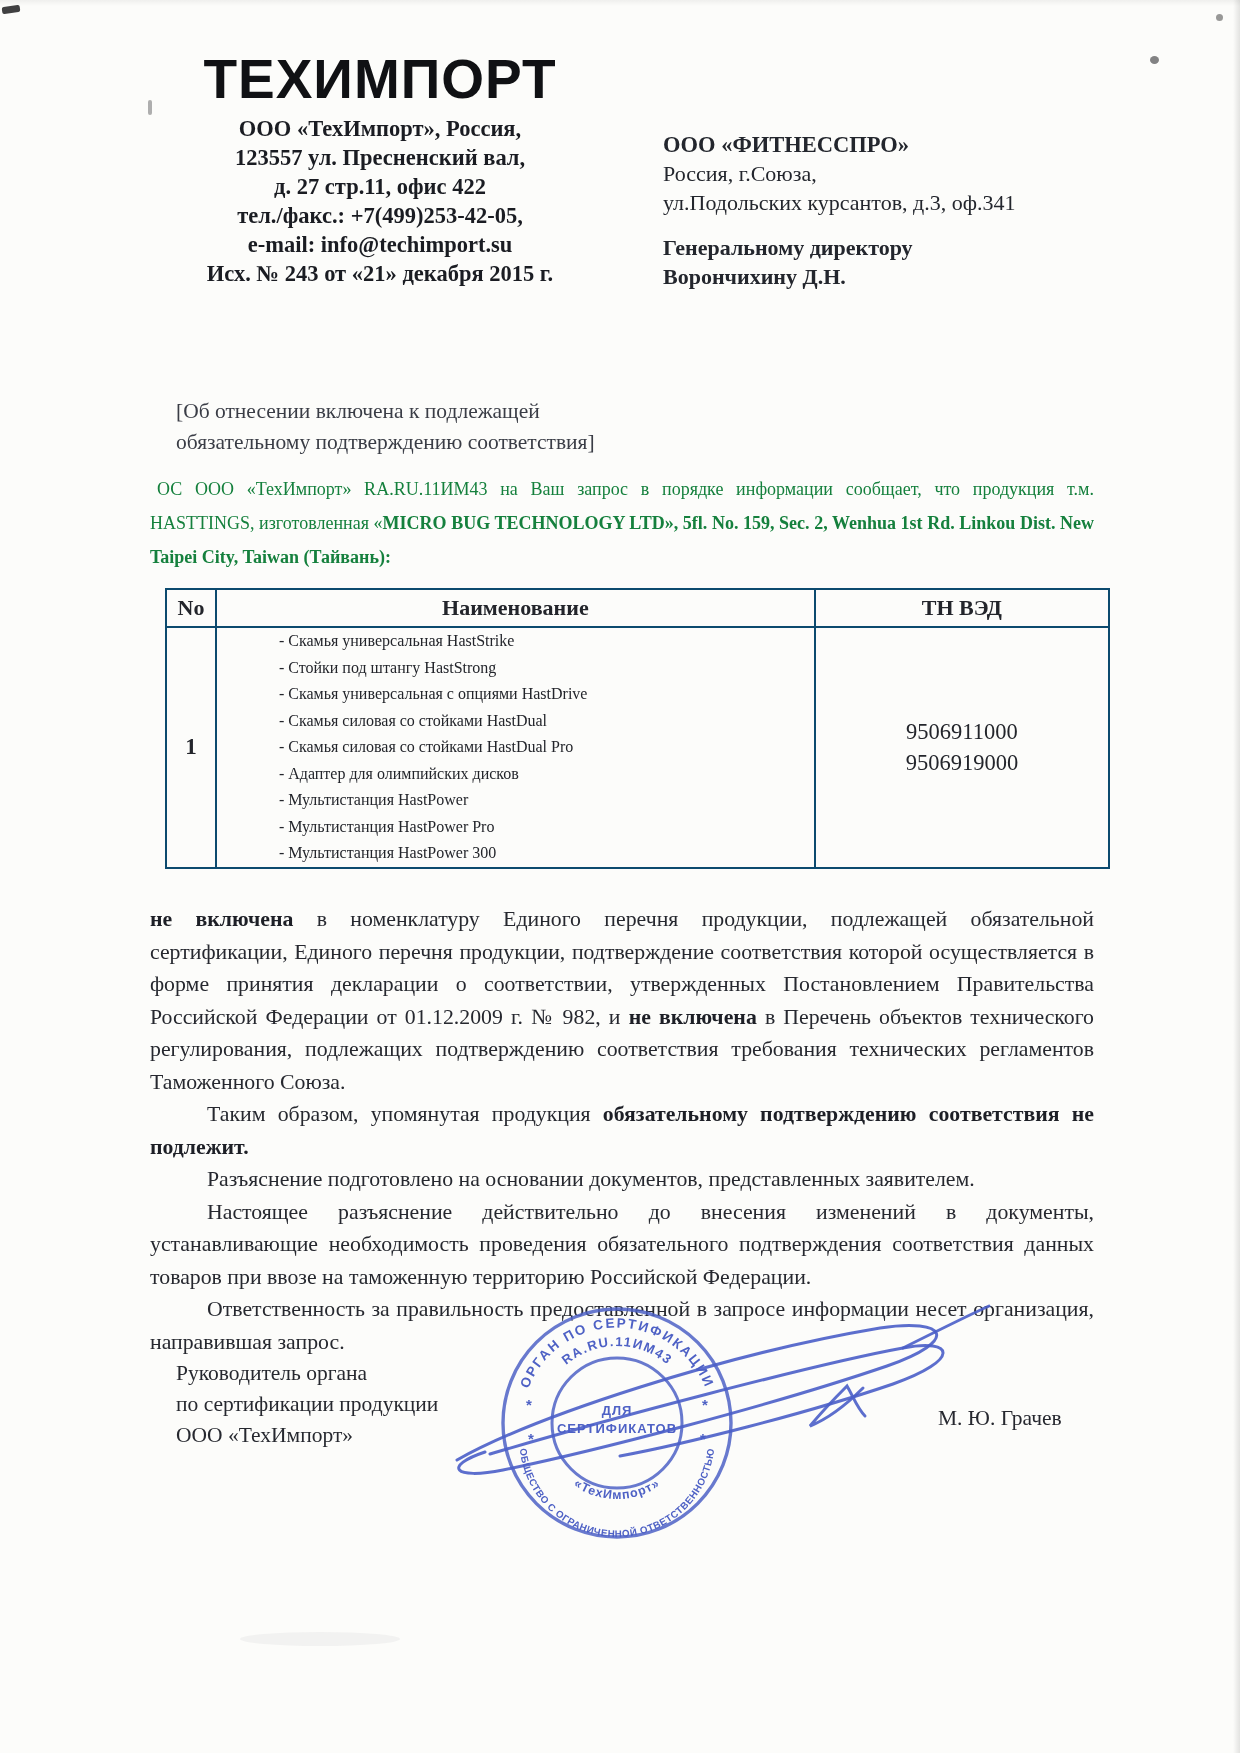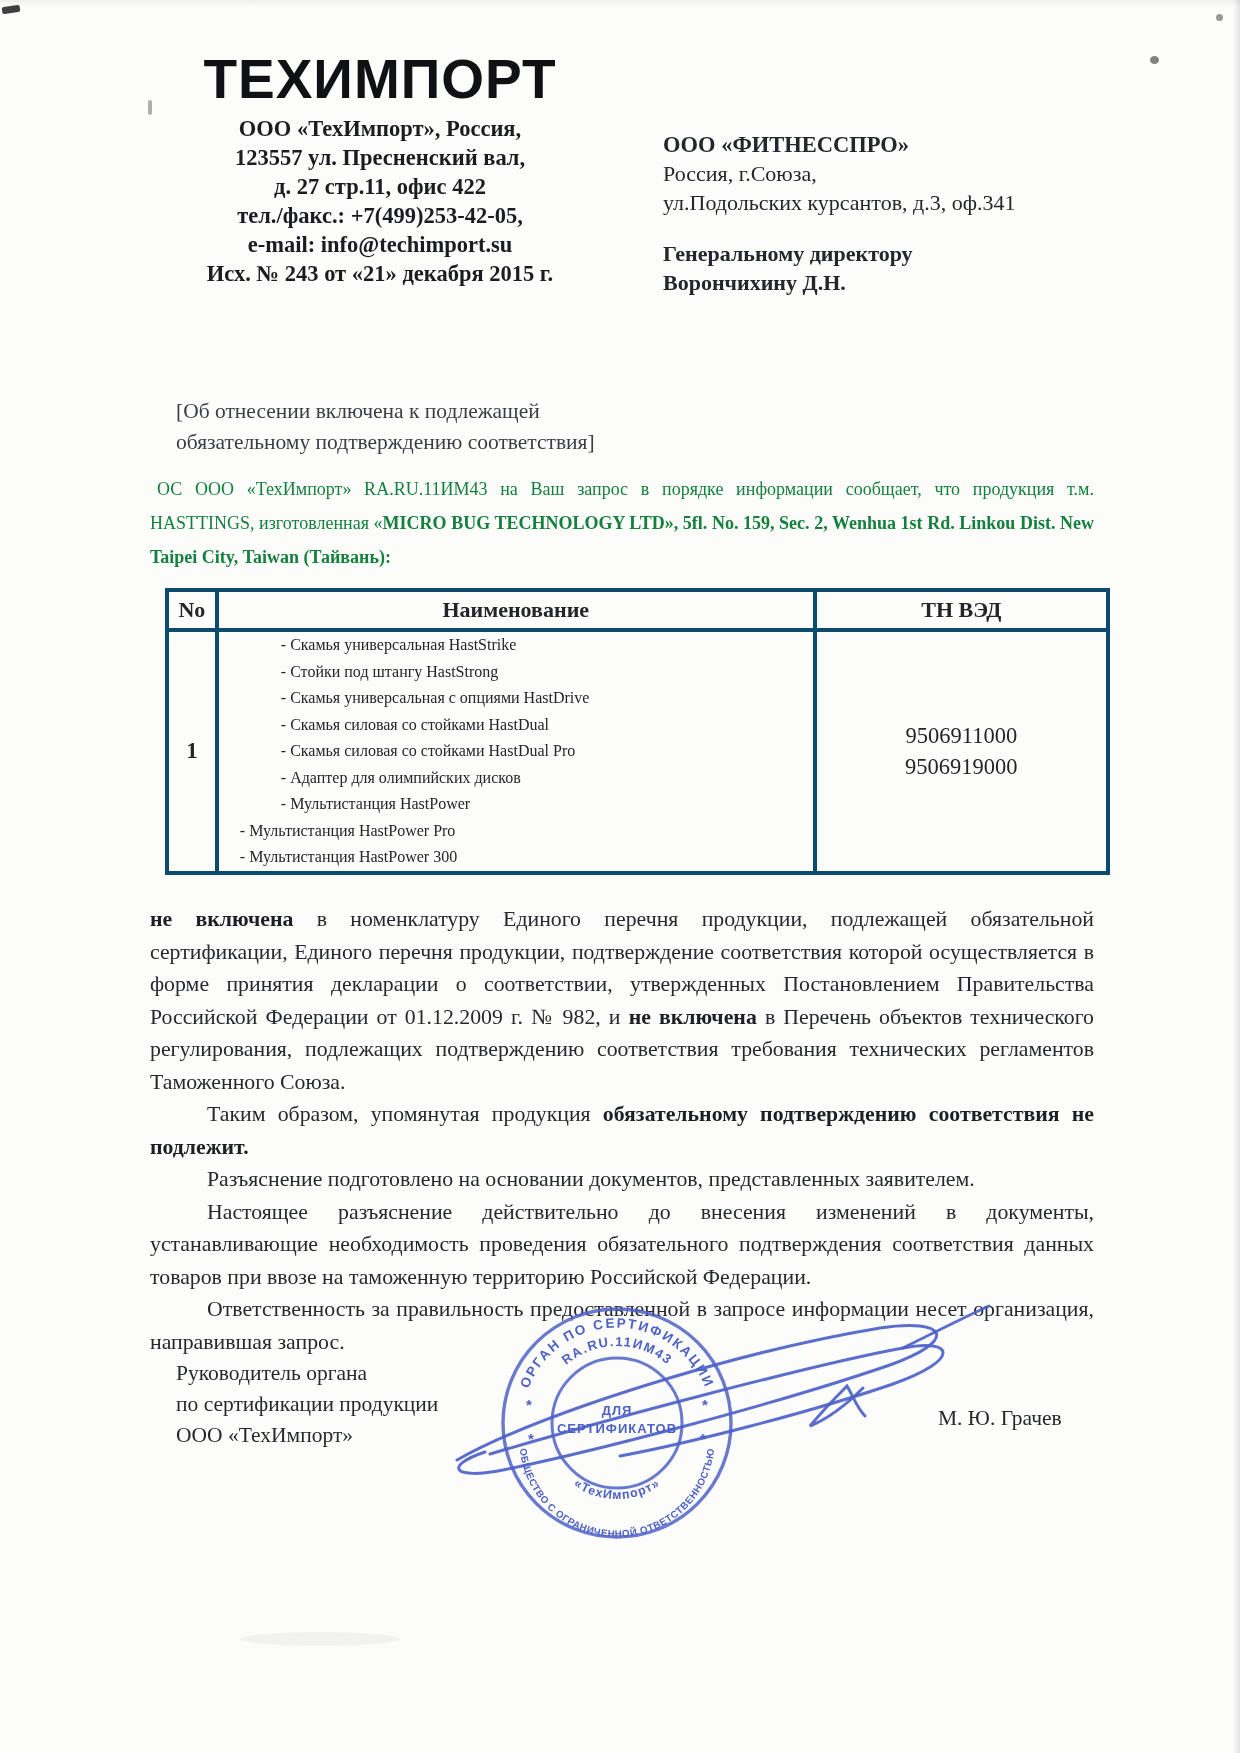--- a/index.html
+++ b/index.html
@@ -19,42 +19,42 @@
     font-family:Liberation Sans, sans-serif;font-weight:bold;
     font-size:55px;letter-spacing:1px;color:#101114;line-height:62px;
   }
   .sender-lines{margin-top:4px;font-weight:bold;font-size:22.5px;line-height:29px;color:#1a1c22;}
   .sender-line{white-space:nowrap;}
   .u{ text-underline-offset:4px;text-decoration-thickness:2px;}
 
   
   .recipient{position:absolute;left:663px;top:130px;font-size:22px;line-height:29px;color:#23262d;}
   .recipient .company{font-weight:bold;font-size:22.5px;}
-  .recipient .attn{margin-top:22px;font-weight:bold;}
+  .recipient .attn{margin-top:16px;font-weight:bold;}
 
   
   .subject{position:absolute;left:176px;top:396px;font-size:21.5px;line-height:31px;color:#3a3d46;}
 
   
   .intro{
     position:absolute;left:150px;top:472px;width:944px;
     font-size:18px;line-height:34px;text-align:justify;text-indent:7px;color:#15803d;
   }
 
   
   table.products{
     position:absolute;left:165px;top:588px;width:945px;
     border-collapse:collapse;color:#23252b;
   }
-  table.products th, table.products td{border:4px solid #0c4a6e;padding:0;}
+  table.products th, table.products td{border:2px solid #0c4a6e;padding:0;}
   table.products th{font-size:22px;font-weight:bold;height:36px;text-align:center;}
   td.no-cell{text-align:center;vertical-align:middle;font-size:23px;font-weight:bold;}
   td.name-cell{vertical-align:middle;padding:9px 6px 12px 0;}
   .item{font-size:16px;line-height:26.5px;padding-left:62px;white-space:nowrap;}
-  .item.outdent{padding-left:21px;}
+  .item.outdent{padding-left:62px;}
   td.code-cell{text-align:center;vertical-align:middle;font-size:22.5px;line-height:31px;}
 
   
   .body-text{
     position:absolute;left:150px;top:903px;width:944px;
     font-size:21.8px;line-height:32.5px;text-align:justify;color:#26282f;
   }
   .body-text p{margin:0;text-indent:57px;}
   .body-text p.no-indent{text-indent:0;}
   .body-text b{color:#1d1f26;}

